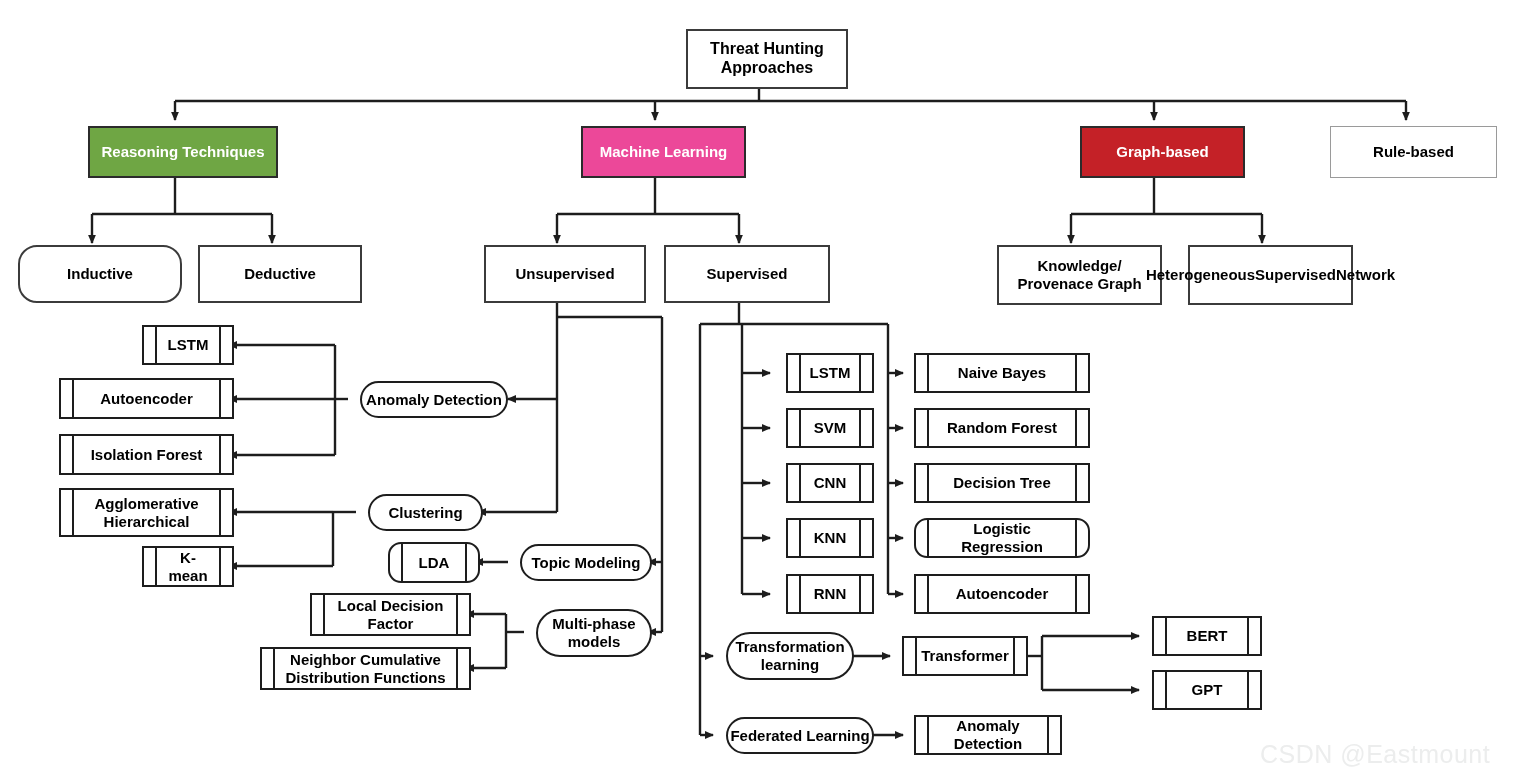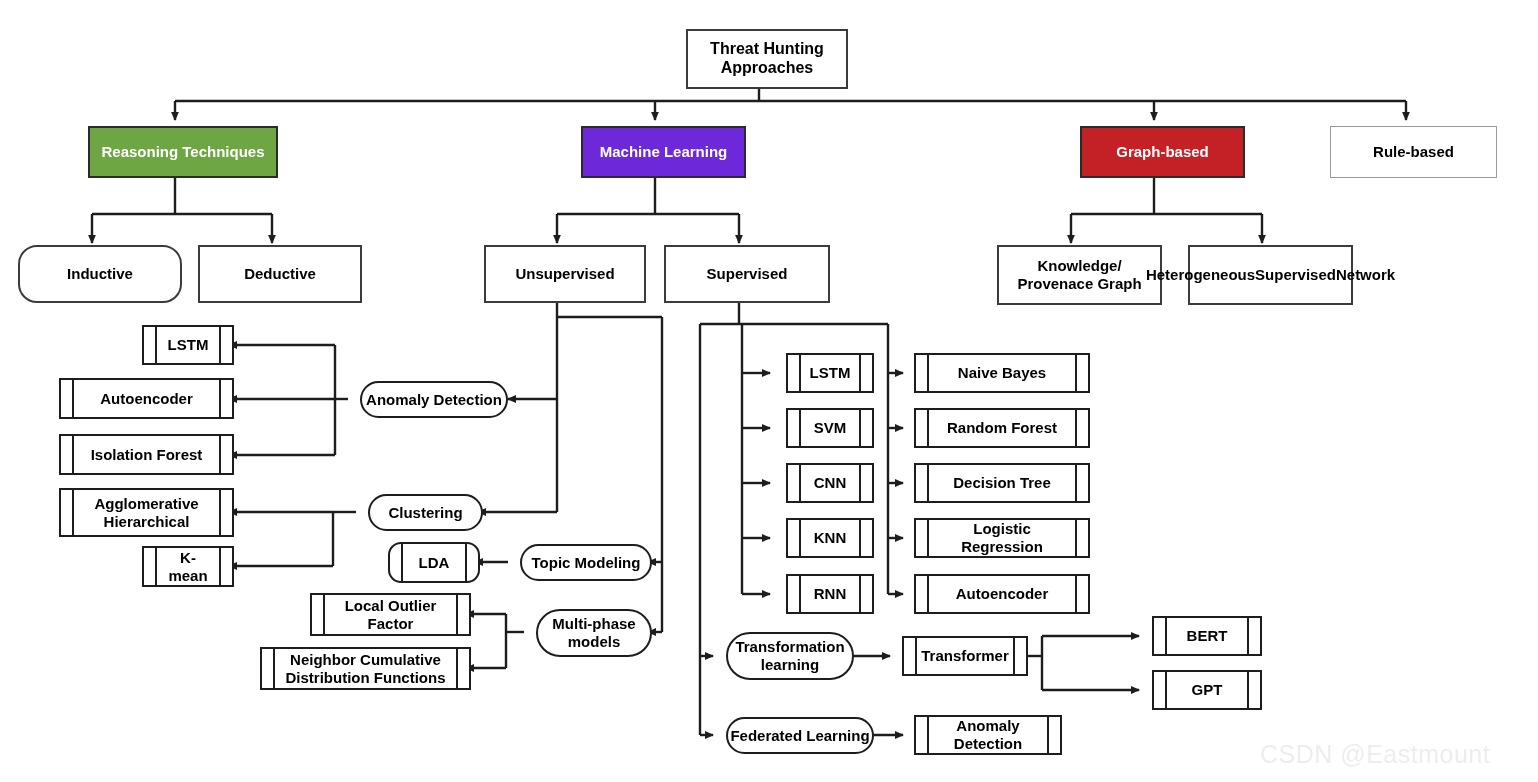--- a/index.html
+++ b/index.html
@@ -170,21 +170,21 @@
     </g>
   </svg>
 
   <div class="node plain" style="left:678px;top:29px;width:162px;height:60px;font-size:16px;">
     <span>Threat Hunting Approaches</span>
   </div>
 
   <div class="node filled" style="left:80px;top:126px;width:190px;height:52px;background:#6FA644;font-size:15px;">
     <span>Reasoning Techniques</span>
   </div>
-  <div class="node filled" style="left:573px;top:126px;width:165px;height:52px;background:#6d28d9;font-size:15px;">
+  <div class="node filled" style="left:573px;top:126px;width:165px;height:52px;background:#ec4899;font-size:15px;">
     <span>Machine Learning</span>
   </div>
   <div class="node filled" style="left:1072px;top:126px;width:165px;height:52px;background:#C42127;font-size:15px;">
     <span>Graph-based</span>
   </div>
   <div class="node thin" style="left:1322px;top:126px;width:167px;height:52px;font-size:15px;">
     <span>Rule-based</span>
   </div>
 
   <div class="node plain" style="left:10px;top:245px;width:164px;height:58px;font-size:15px;border-radius:19px;">
@@ -250,21 +250,21 @@
     <span class="txt">K-mean</span>
   </div>
   <div class="node proc" style="left:380px;top:542px;width:92px;height:41px;font-size:15px;border-radius:13px;">
     <i class="rail l"></i>
     <i class="rail r"></i>
     <span class="txt">LDA</span>
   </div>
   <div class="node proc" style="left:302px;top:593px;width:161px;height:43px;font-size:15px;flex-direction:column;">
     <i class="rail l"></i>
     <i class="rail r"></i>
-    <span class="txt">Local Outlier</span>
+    <span class="txt">Local Decision</span>
     <span class="txt">Factor</span>
   </div>
   <div class="node proc" style="left:252px;top:647px;width:211px;height:43px;font-size:15px;flex-direction:column;">
     <i class="rail l"></i>
     <i class="rail r"></i>
     <span class="txt">Neighbor Cumulative</span>
     <span class="txt">Distribution Functions</span>
   </div>
 
   <div class="node proc" style="left:778px;top:353px;width:88px;height:40px;font-size:15px;">
@@ -301,21 +301,21 @@
   <div class="node proc" style="left:906px;top:408px;width:176px;height:40px;font-size:15px;">
     <i class="rail l"></i>
     <i class="rail r"></i>
     <span class="txt">Random Forest</span>
   </div>
   <div class="node proc" style="left:906px;top:463px;width:176px;height:40px;font-size:15px;">
     <i class="rail l"></i>
     <i class="rail r"></i>
     <span class="txt">Decision Tree</span>
   </div>
-  <div class="node proc" style="left:906px;top:518px;width:176px;height:40px;font-size:15px;">
+  <div class="node proc" style="left:906px;top:518px;width:176px;height:40px;font-size:15px;border-radius:13px;">
     <i class="rail l"></i>
     <i class="rail r"></i>
     <span class="txt">Logistic Regression</span>
   </div>
   <div class="node proc" style="left:906px;top:574px;width:176px;height:40px;font-size:15px;">
     <i class="rail l"></i>
     <i class="rail r"></i>
     <span class="txt">Autoencoder</span>
   </div>
 

